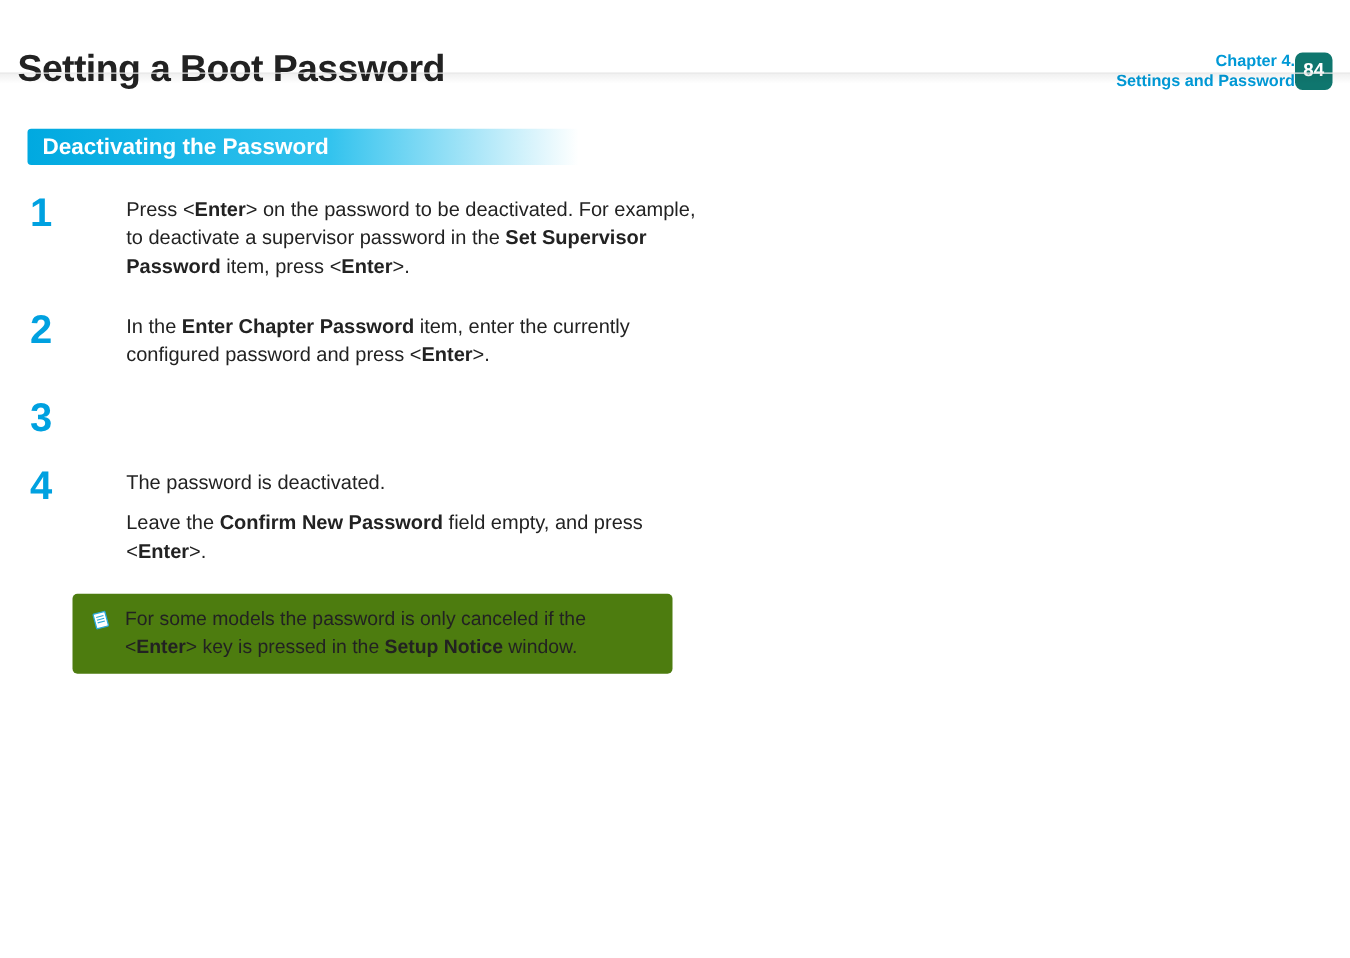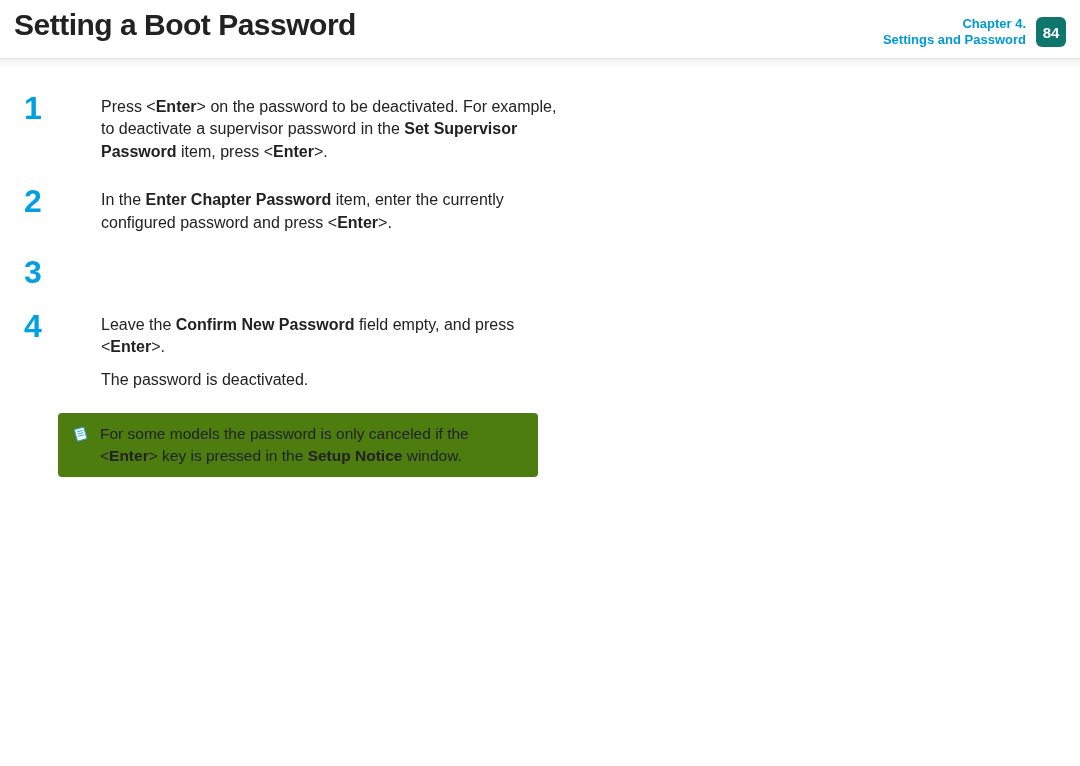--- a/index.html
+++ b/index.html
@@ -9,35 +9,34 @@
     height: 766px;
     font-family: "Segoe UI", "Myriad Pro", Arial, sans-serif;
     color: #222;
     background: #fff;
     position: relative;
     overflow: hidden;
   }
   .header {
     display: flex;
     justify-content: space-between;
-    align-items: flex-start;
-    padding: 8px 14px 0 14px;
+    align-items: flex-end;
+    padding: 19px 14px 0 14px;
     height: 54px;
     position: relative;
   }
   .page-title {
     font-size: 30px;
     font-weight: 700;
     letter-spacing: -0.5px;
     margin: 0;
   }
   .chapter-block {
     display: flex;
     align-items: center;
-    gap: 10px;
     padding-top: 8px;
   }
   .chapter-text {
     text-align: right;
     color: #0099d6;
     font-weight: 700;
     font-size: 13px;
     line-height: 1.25;
   }
   .page-num-badge {
@@ -129,40 +128,41 @@
       <div>Chapter 4.</div>
       <div>Settings and Password</div>
     </div>
     <div class="page-num-badge">84</div>
   </div>
 </div>
 <div class="header-rule"></div>
 
 <div class="content">
 
+  <div class="section-heading">Deactivating the Password</div>
 
   <div class="step">
     <div class="step-num">1</div>
     <div class="step-text">Press &lt;<b>Enter</b>&gt; on the password to be deactivated. For example, to deactivate a supervisor password in the <b>Set Supervisor Password</b> item, press &lt;<b>Enter</b>&gt;.</div>
   </div>
 
   <div class="step">
     <div class="step-num">2</div>
     <div class="step-text">In the <b>Enter Chapter Password</b> item, enter the currently configured password and press &lt;<b>Enter</b>&gt;.</div>
   </div>
 
   <div class="step">
     <div class="step-num">3</div>
   </div>
 
   <div class="step">
     <div class="step-num">4</div>
     <div class="step-text">
+        <p>The password is deactivated.</p>
         <p>Leave the <b>Confirm New Password</b> field empty, and press &lt;<b>Enter</b>&gt;.</p>
-        <p>The password is deactivated.</p>
       </div>
   </div>
 
   <div class="note-box">
     <span class="note-icon">
       <svg width="18" height="18" viewBox="0 0 24 24">
         <g transform="rotate(-15 12 12)">
           <rect x="5" y="4" width="13" height="16" rx="1" fill="#fff" stroke="#2aa8d8" stroke-width="1.4"></rect>
           <line x1="7.5" y1="8" x2="15.5" y2="8" stroke="#2aa8d8" stroke-width="1.2"></line>
           <line x1="7.5" y1="11" x2="15.5" y2="11" stroke="#2aa8d8" stroke-width="1.2"></line>

